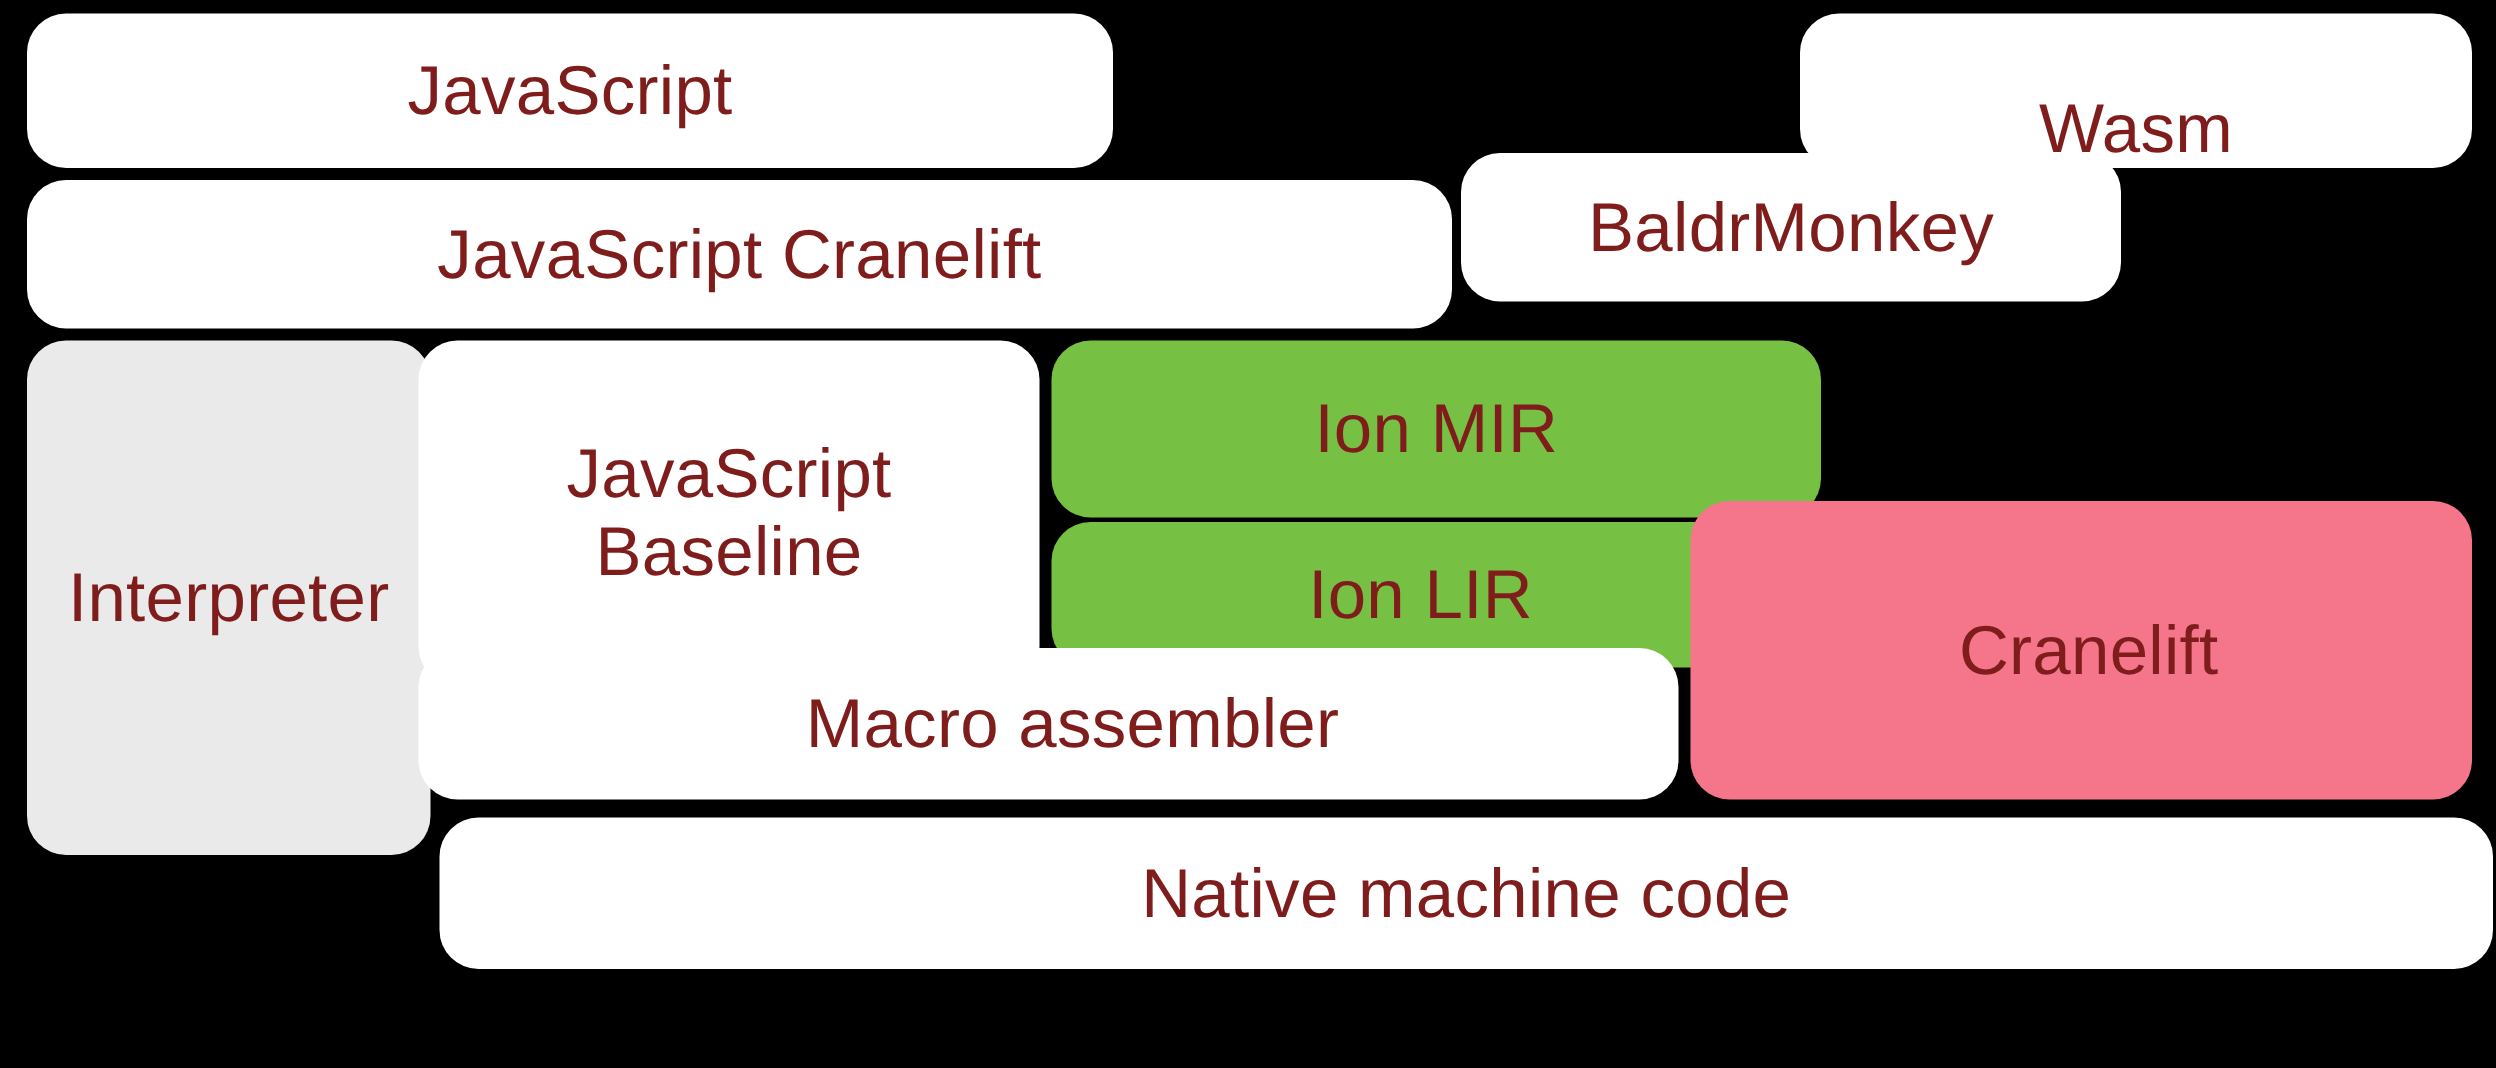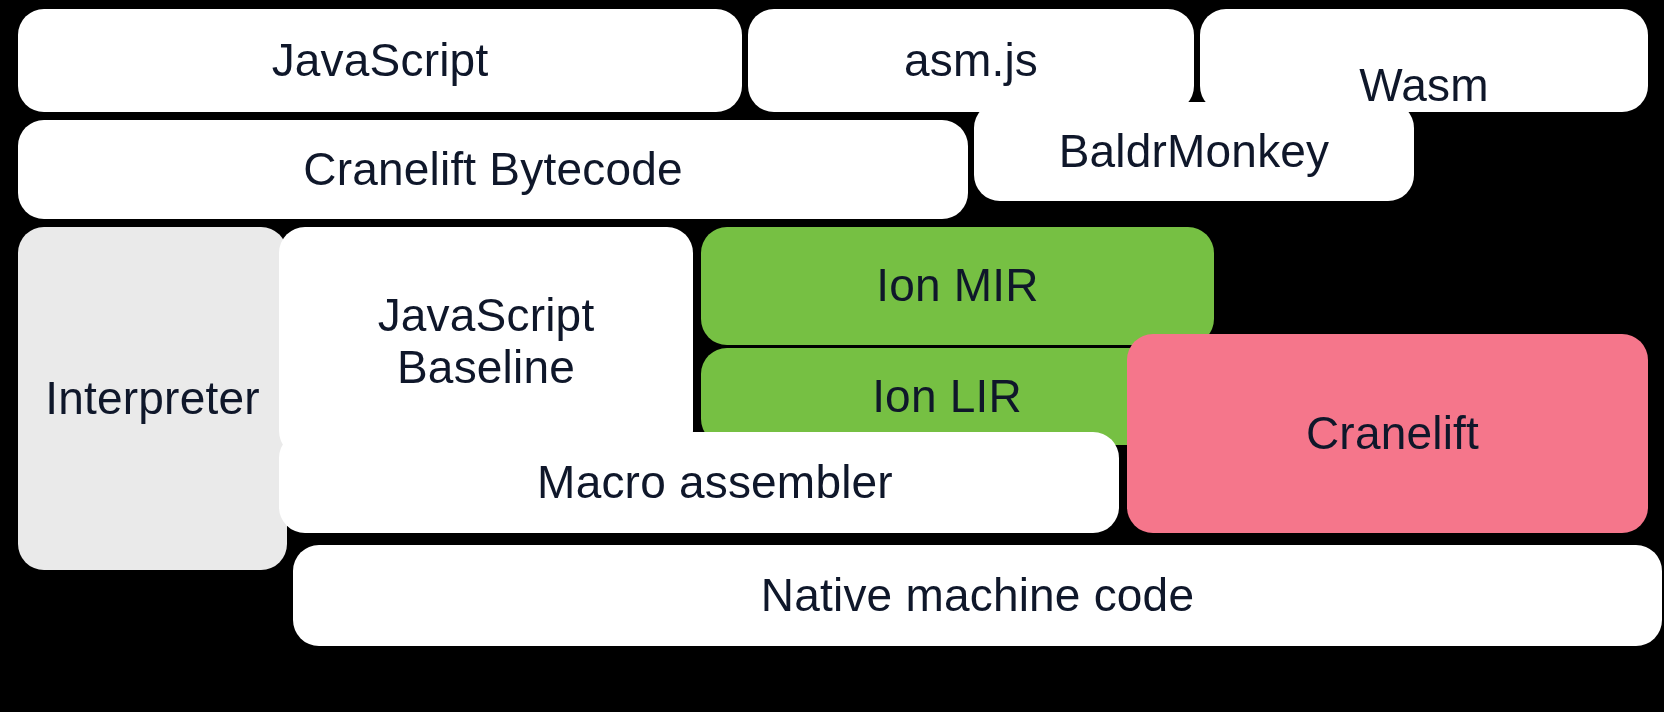--- a/index.html
+++ b/index.html
@@ -17,41 +17,40 @@
     font-family: "Liberation Sans", "DejaVu Sans", sans-serif;
   }
   .node {
     position: absolute;
     box-sizing: border-box;
     border-radius: 26px;
     display: flex;
     align-items: center;
     justify-content: center;
     text-align: center;
-    color: #0f172a;
+    color: #7f1d1d;
     font-size: 46px;
     font-weight: 400;
     line-height: 1.12;
     letter-spacing: 0.2px;
     white-space: pre-line;
     padding: 0 10px;
   }
   .fill-white { background: #ffffff; }
   .fill-grey  { background: #eaeaea; }
   .fill-green { background: #76c043; }
   .fill-pink  { background: #f5768b; padding-left: 20px; }
 </style>
 </head>
 <body>
 
 <div id="stage">
     <div class="node fill-white" style="left: 18px; top: 9px; width: 724px; height: 103px;"><span>JavaScript</span></div>
-    <div class="node fill-white" style="left: 748px; top: 9px; width: 446px; height: 103px;"><span>asm.js</span></div>
     <div class="node fill-white" style="left: 1200px; top: 9px; width: 448px; height: 103px; align-items: flex-end;"><span>Wasm</span></div>
-    <div class="node fill-white" style="left: 18px; top: 120px; width: 950px; height: 99px;"><span>Cranelift Bytecode</span></div>
+    <div class="node fill-white" style="left: 18px; top: 120px; width: 950px; height: 99px;"><span>JavaScript Cranelift</span></div>
     <div class="node fill-white" style="left: 974px; top: 102px; width: 440px; height: 99px;"><span>BaldrMonkey</span></div>
     <div class="node fill-grey" style="left: 18px; top: 227px; width: 269px; height: 343px;"><span>Interpreter</span></div>
     <div class="node fill-white" style="left: 279px; top: 227px; width: 414px; height: 230px;"><span>JavaScript
 Baseline</span></div>
     <div class="node fill-green" style="left: 701px; top: 227px; width: 513px; height: 118px;"><span>Ion MIR</span></div>
     <div class="node fill-green" style="left: 701px; top: 348px; width: 492px; height: 97px;"><span>Ion LIR</span></div>
     <div class="node fill-pink" style="left: 1127px; top: 334px; width: 521px; height: 199px;"><span>Cranelift</span></div>
     <div class="node fill-white" style="left: 279px; top: 432px; width: 840px; height: 101px; padding-left: 42px;"><span>Macro assembler</span></div>
     <div class="node fill-white" style="left: 293px; top: 545px; width: 1369px; height: 101px;"><span>Native machine code</span></div>
   </div>

